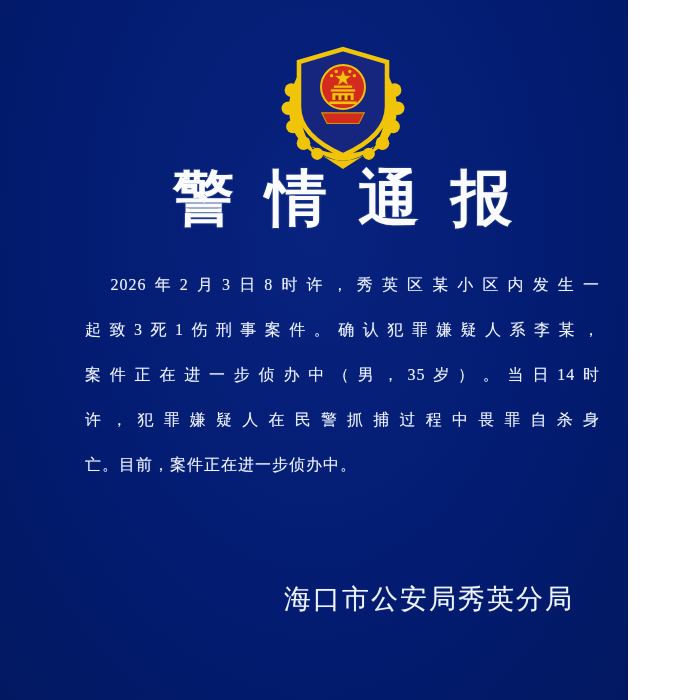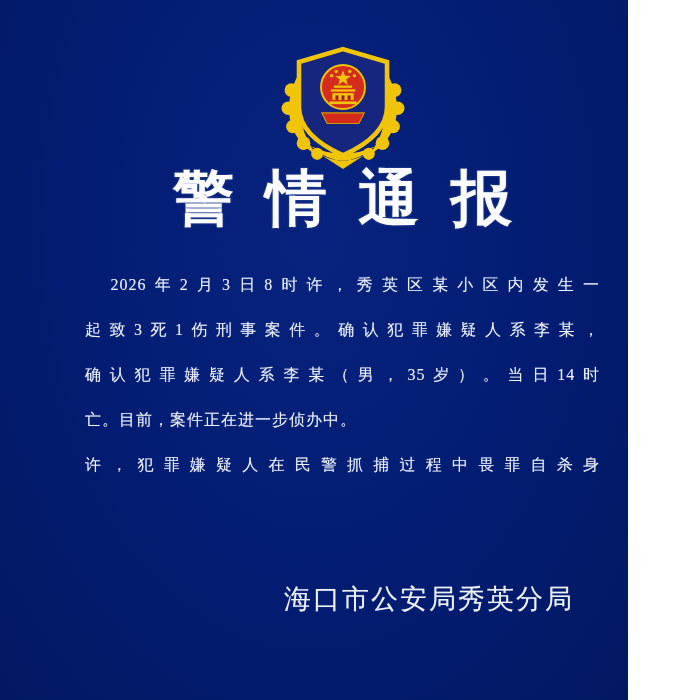--- a/index.html
+++ b/index.html
@@ -95,22 +95,22 @@
 
       <path d="M72,96 L128,96 L121,110 L79,110 Z" stroke="#C79A06" stroke-width="1.5" fill="#D42B1E"></path>
     </svg>
   </div>
 
   <div class="title">警情通报</div>
 
   <div class="body-text">
     <div class="body-line first">2026年2月3日8时许，秀英区某小区内发生一</div>
     <div class="body-line">起致3死1伤刑事案件。确认犯罪嫌疑人系李某，</div>
-    <div class="body-line">确认犯罪嫌疑人系李某（男，35岁）。当日14时</div>
+    <div class="body-line">案件正在进一步侦办中（男，35岁）。当日14时</div>
+    <div class="body-line">许，犯罪嫌疑人在民警抓捕过程中畏罪自杀身</div>
     <div class="body-line last">亡。目前，案件正在进一步侦办中。</div>
-    <div class="body-line">许，犯罪嫌疑人在民警抓捕过程中畏罪自杀身</div>
   </div>
 
   <div class="signature-block">
     <div class="signature-line">海口市公安局秀英分局</div>
   </div>
 
 </div>
 
 </body></html>

